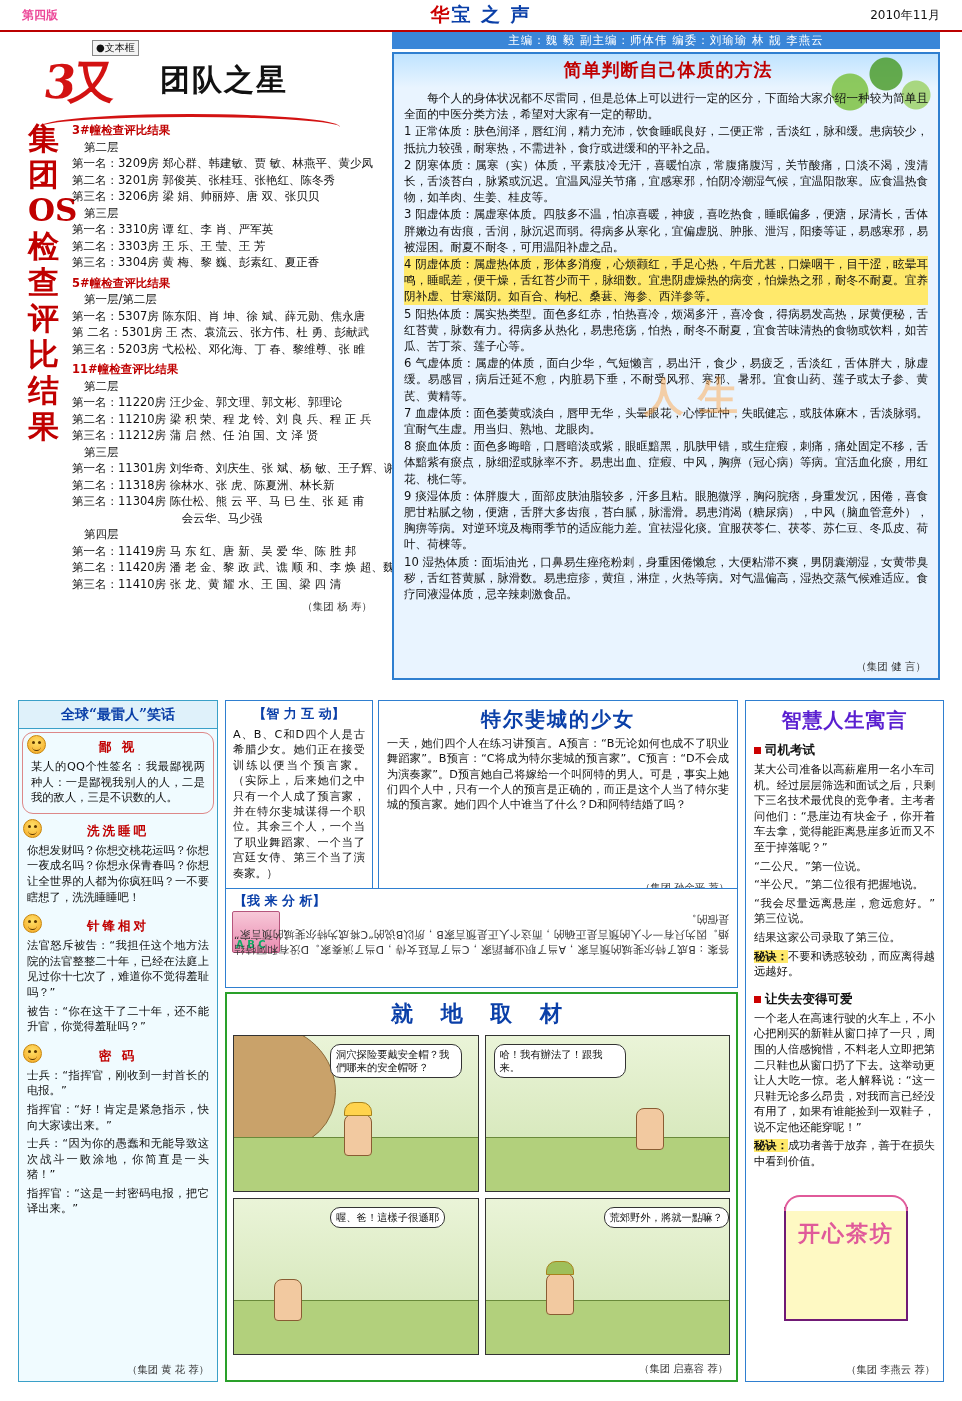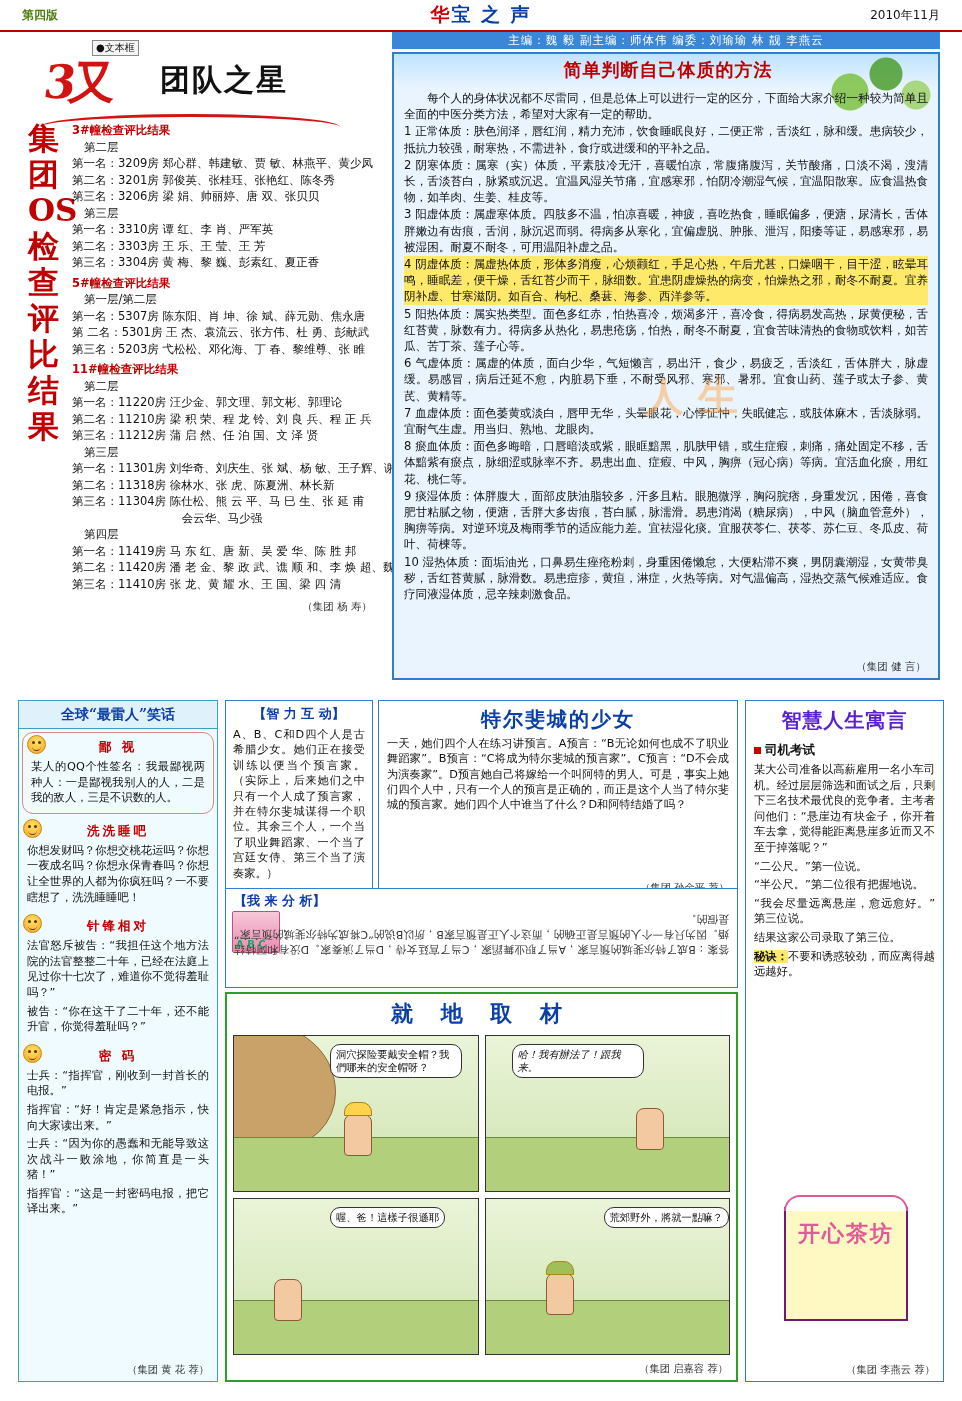--- a/index.html
+++ b/index.html
@@ -7,21 +7,21 @@
     width:962px;height:1401px;
     background:#ffffff;
     font-family:"DejaVu Sans","Liberation Sans",sans-serif;
     font-size:11px;color:#111;
     position:relative;overflow:hidden;
   }
   .page{position:relative;width:962px;height:1401px;}
 
   
   .masthead{position:absolute;left:0;top:0;width:962px;height:30px;border-bottom:2px solid #b00;}
-  .mh-left{position:absolute;left:22px;top:7px;font-size:12px;font-weight:bold;color:#4d7c0f;}
+  .mh-left{position:absolute;left:22px;top:7px;font-size:12px;font-weight:bold;color:#ec4899;}
   .mh-title{position:absolute;left:0;top:2px;width:962px;text-align:center;font-size:19px;font-weight:bold;color:#0a3fa8;letter-spacing:2px;font-family:"DejaVu Serif","Liberation Serif",serif;}
   .mh-title span{color:#c00;}
   .mh-right{position:absolute;right:22px;top:7px;font-size:12px;color:#111;}
 
   
   .creditbar{position:absolute;left:392px;top:32px;width:548px;height:17px;background:#3a86d8;color:#fff;font-size:11.5px;line-height:17px;text-align:center;letter-spacing:1px;}
 
   
   .logo-box{position:absolute;left:22px;top:40px;width:330px;height:66px;}
   .logo-tag{position:absolute;left:70px;top:0px;font-size:10px;color:#111;border:1px solid #888;background:#f4f4f4;padding:0 3px;}
@@ -243,21 +243,21 @@
       <div class="cell">
         <div class="rock" style="left:-20px;top:-10px;width:120px;height:120px;"></div>
         <div class="ground"></div>
         <div class="person" style="left:110px;top:78px;"></div>
         <div class="helmet" style="left:110px;top:66px;"></div>
         <div class="bub" style="left:96px;top:8px;">洞穴探险要戴安全帽？我們哪来的安全帽呀？</div>
       </div>
       <div class="cell">
         <div class="ground"></div>
         <div class="person" style="left:150px;top:72px;"></div>
-        <div class="bub" style="left:26px;top:8px;font-style:italic;">哈！我有辦法了！跟我来。</div>
+        <div class="bub" style="left:8px;top:8px;">哈！我有辦法了！跟我来。</div>
       </div>
       <div class="cell">
         <div class="ground"></div>
         <div class="person" style="left:40px;top:80px;"></div>
         <div class="bub" style="left:96px;top:8px;">喔、爸！這樣子很遜耶</div>
       </div>
       <div class="cell">
         <div class="ground"></div>
         <div class="person" style="left:60px;top:74px;"></div>
         <div class="helmet" style="left:60px;top:62px;background:#9fbf5a;"></div>
@@ -273,20 +273,25 @@
     <div class="wsec">
       <div class="wt"><span class="sq"></span><span>司机考试</span></div>
       <p>某大公司准备以高薪雇用一名小车司机。经过层层筛选和面试之后，只剩下三名技术最优良的竞争者。主考者问他们：“悬崖边有块金子，你开着车去拿，觉得能距离悬崖多近而又不至于掉落呢？”</p>
       <p>“二公尺。”第一位说。</p>
       <p>“半公尺。”第二位很有把握地说。</p>
       <p>“我会尽量远离悬崖，愈远愈好。”第三位说。</p>
       <p>结果这家公司录取了第三位。</p>
       <p><span class="yellowtag">秘诀：</span><span>不要和诱惑较劲，而应离得越远越好。</span></p>
     </div>
 
+    <div class="wsec">
+      <div class="wt"><span class="sq"></span><span>让失去变得可爱</span></div>
+      <p>一个老人在高速行驶的火车上，不小心把刚买的新鞋从窗口掉了一只，周围的人倍感惋惜，不料老人立即把第二只鞋也从窗口扔了下去。这举动更让人大吃一惊。老人解释说：“这一只鞋无论多么昂贵，对我而言已经没有用了，如果有谁能捡到一双鞋子，说不定他还能穿呢！”</p>
+      <p><span class="yellowtag">秘诀：</span><span>成功者善于放弃，善于在损失中看到价值。</span></p>
+    </div>
 
     <div class="teahouse">
       <div class="roof"></div>
       <div class="tt">开心茶坊</div>
     </div>
 
     <div class="sign-bl">（集团 李燕云 荐）</div>
   </div>
 
 </div>

